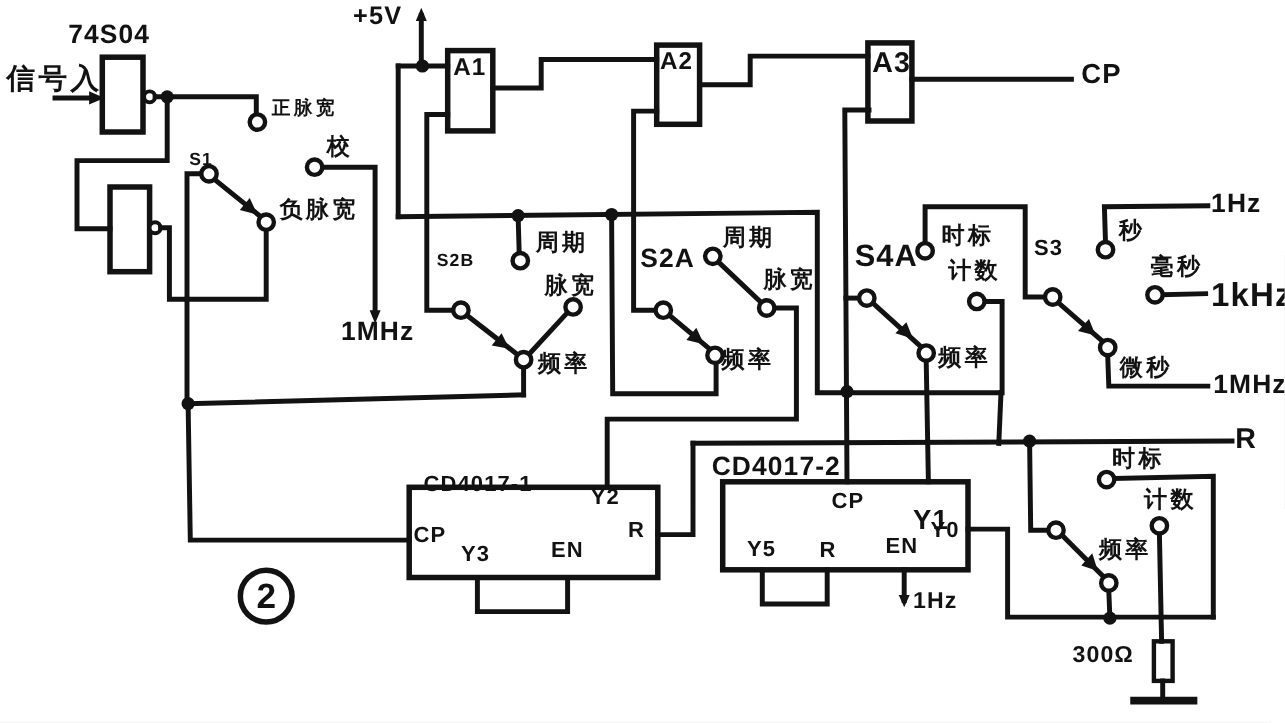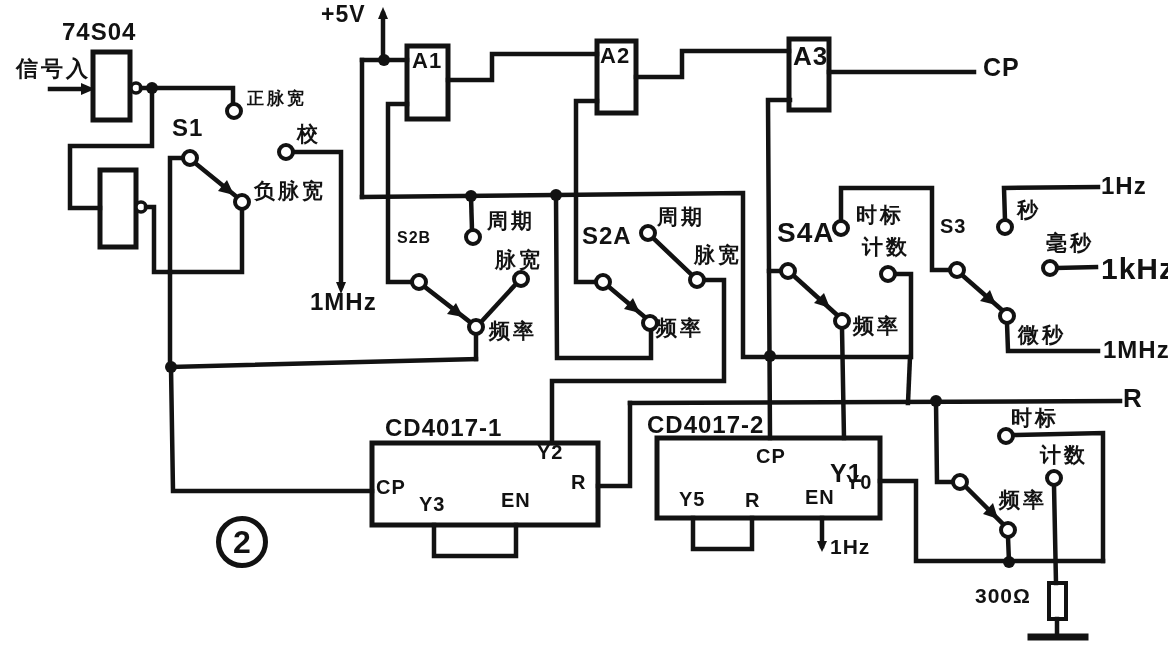--- a/index.html
+++ b/index.html
@@ -193,23 +193,23 @@
         <circle cx="1006" cy="436" r="7"></circle>
         <circle cx="1054" cy="478" r="7"></circle>
         <circle cx="1008" cy="530" r="7"></circle>
       </g>
 
       <polygon points="95,89 81,83 81,95" fill="#121212" stroke="none"></polygon>
     </g>
   </svg>
 
   <div class="lbl" style="left:62px;top:20px;font-size:24px">74S04</div>
-  <div class="lbl cn" style="left:16px;top:58px;font-size:22px">信号入</div>
+  <div class="lbl cn" style="left:6px;top:58px;font-size:26px">信号入</div>
   <div class="lbl cn" style="left:247px;top:90px;font-size:17px">正脉宽</div>
-  <div class="lbl" style="left:172px;top:116px;font-size:24px">S1</div>
+  <div class="lbl" style="left:172px;top:138px;font-size:16px">S1</div>
   <div class="lbl cn" style="left:297px;top:123px;font-size:21px">校</div>
   <div class="lbl cn" style="left:254px;top:180px;font-size:21px">负脉宽</div>
   <div class="lbl" style="left:310px;top:290px;font-size:24px">1MHz</div>
   <div class="lbl" style="left:321px;top:3px;font-size:23px">+5V</div>
   <div class="lbl" style="left:412px;top:50px;font-size:22px">A1</div>
   <div class="lbl" style="left:600px;top:45px;font-size:22px">A2</div>
   <div class="lbl" style="left:793px;top:43px;font-size:26px">A3</div>
   <div class="lbl" style="left:983px;top:55px;font-size:25px">CP</div>
 
   <div class="lbl" style="left:397px;top:230px;font-size:16px">S2B</div>
@@ -229,21 +229,21 @@
 
   <div class="lbl" style="left:940px;top:216px;font-size:20px">S3</div>
   <div class="lbl cn" style="left:1017px;top:199px;font-size:21px">秒</div>
   <div class="lbl cn" style="left:1046px;top:232px;font-size:21px">毫秒</div>
   <div class="lbl cn" style="left:1018px;top:324px;font-size:21px">微秒</div>
   <div class="lbl" style="left:1101px;top:174px;font-size:24px">1Hz</div>
   <div class="lbl" style="left:1101px;top:254px;font-size:30px">1kHz</div>
   <div class="lbl" style="left:1103px;top:338px;font-size:24px">1MHz</div>
   <div class="lbl" style="left:1123px;top:385px;font-size:26px">R</div>
 
-  <div class="lbl" style="left:385px;top:416px;font-size:24px">CD4017-1</div>
+  <div class="lbl" style="left:385px;top:430px;font-size:20px">CD4017-1</div>
   <div class="lbl" style="left:376px;top:477px;font-size:20px">CP</div>
   <div class="lbl" style="left:537px;top:442px;font-size:20px">Y2</div>
   <div class="lbl" style="left:571px;top:472px;font-size:20px">R</div>
   <div class="lbl" style="left:419px;top:494px;font-size:20px">Y3</div>
   <div class="lbl" style="left:501px;top:490px;font-size:20px">EN</div>
 
   <div class="lbl" style="left:647px;top:413px;font-size:24px">CD4017-2</div>
   <div class="lbl" style="left:756px;top:446px;font-size:20px">CP</div>
   <div class="lbl" style="left:830px;top:461px;font-size:25px">Y1</div>
   <div class="lbl" style="left:846px;top:472px;font-size:20px">Y0</div>

